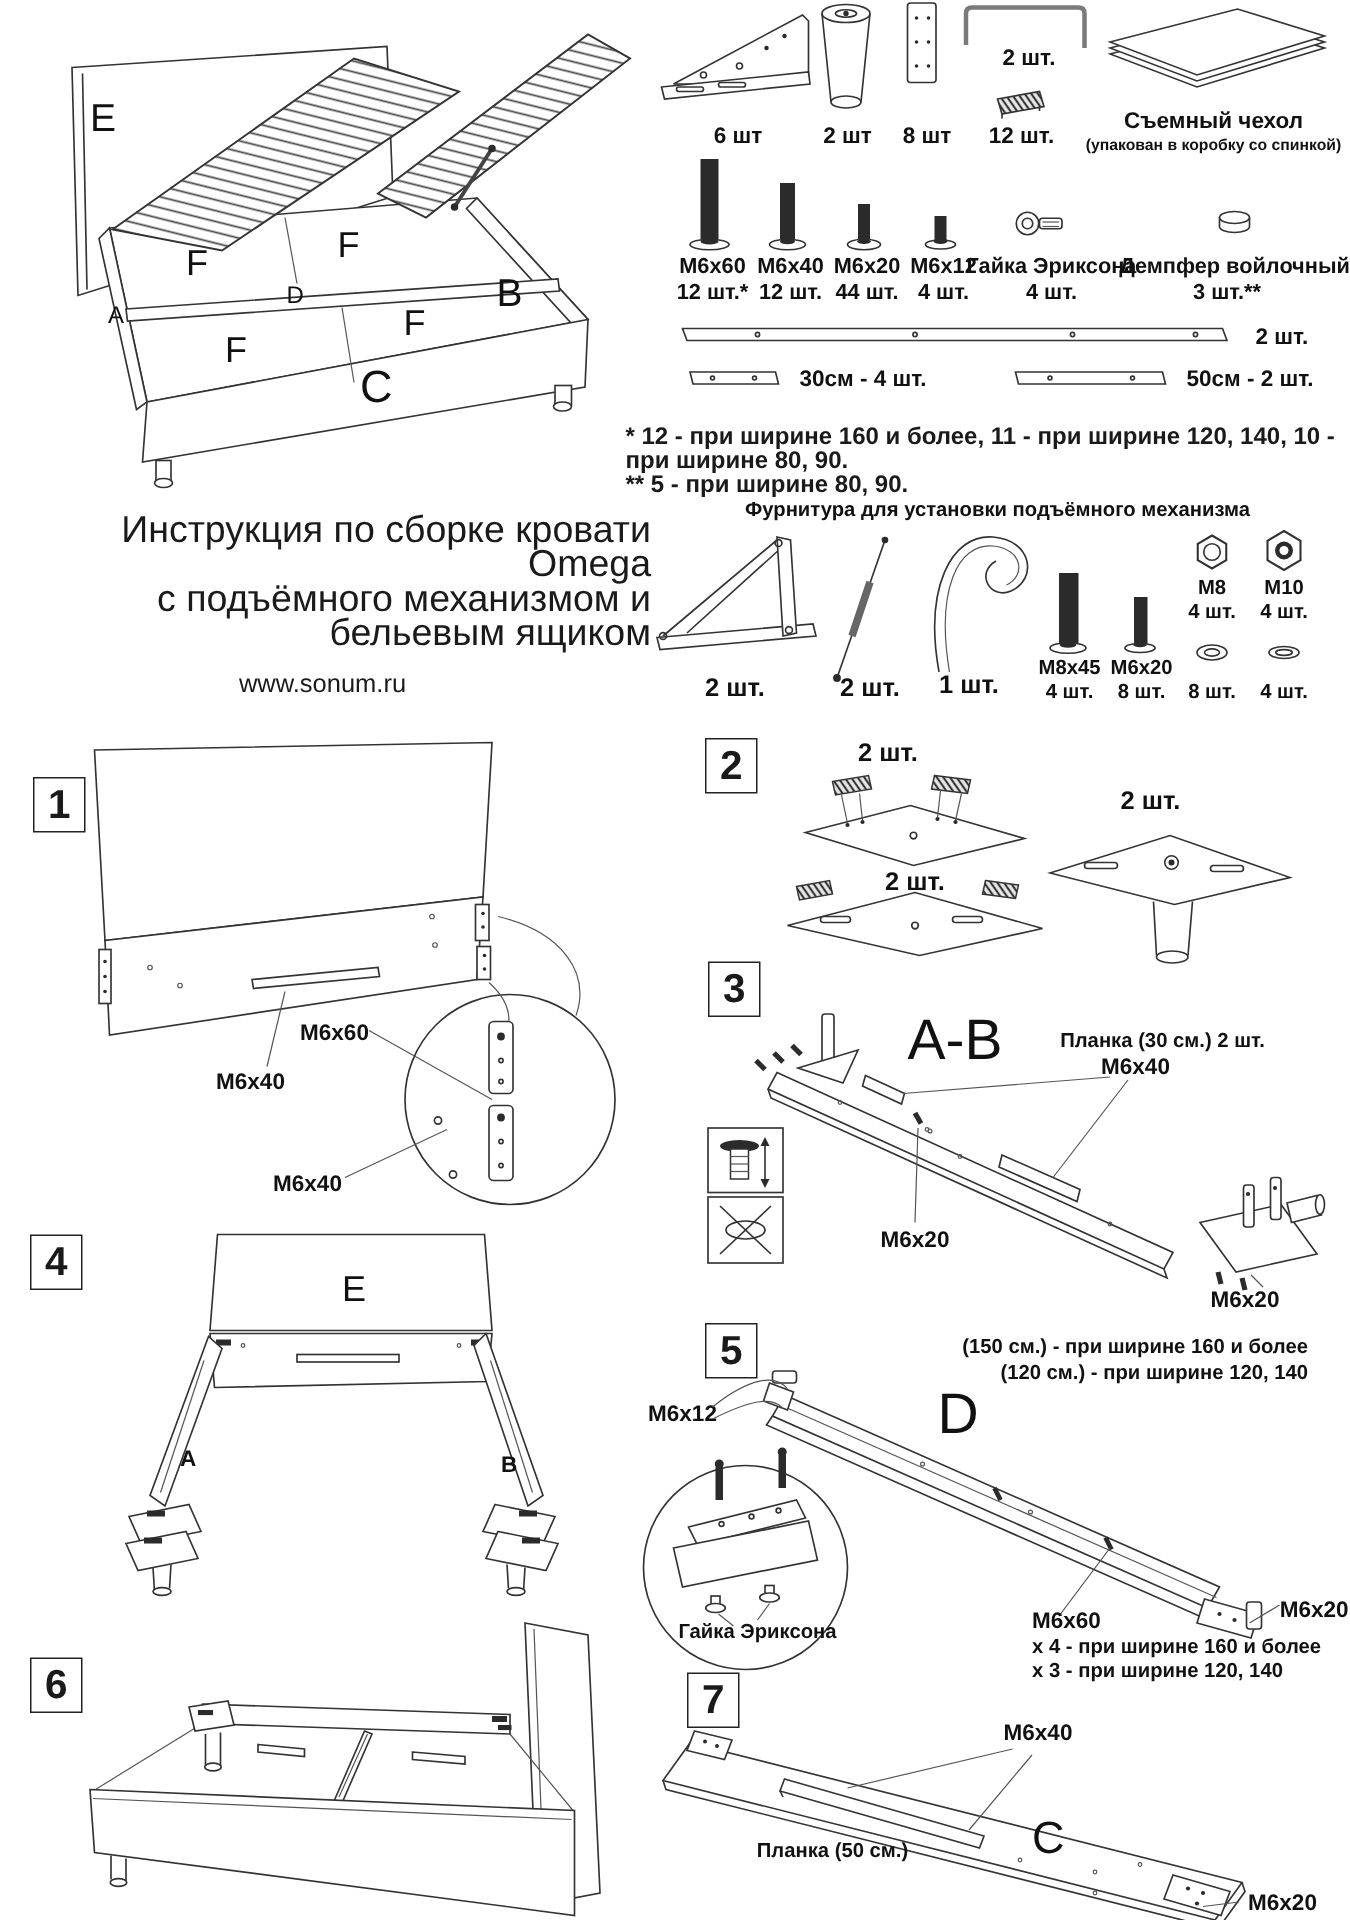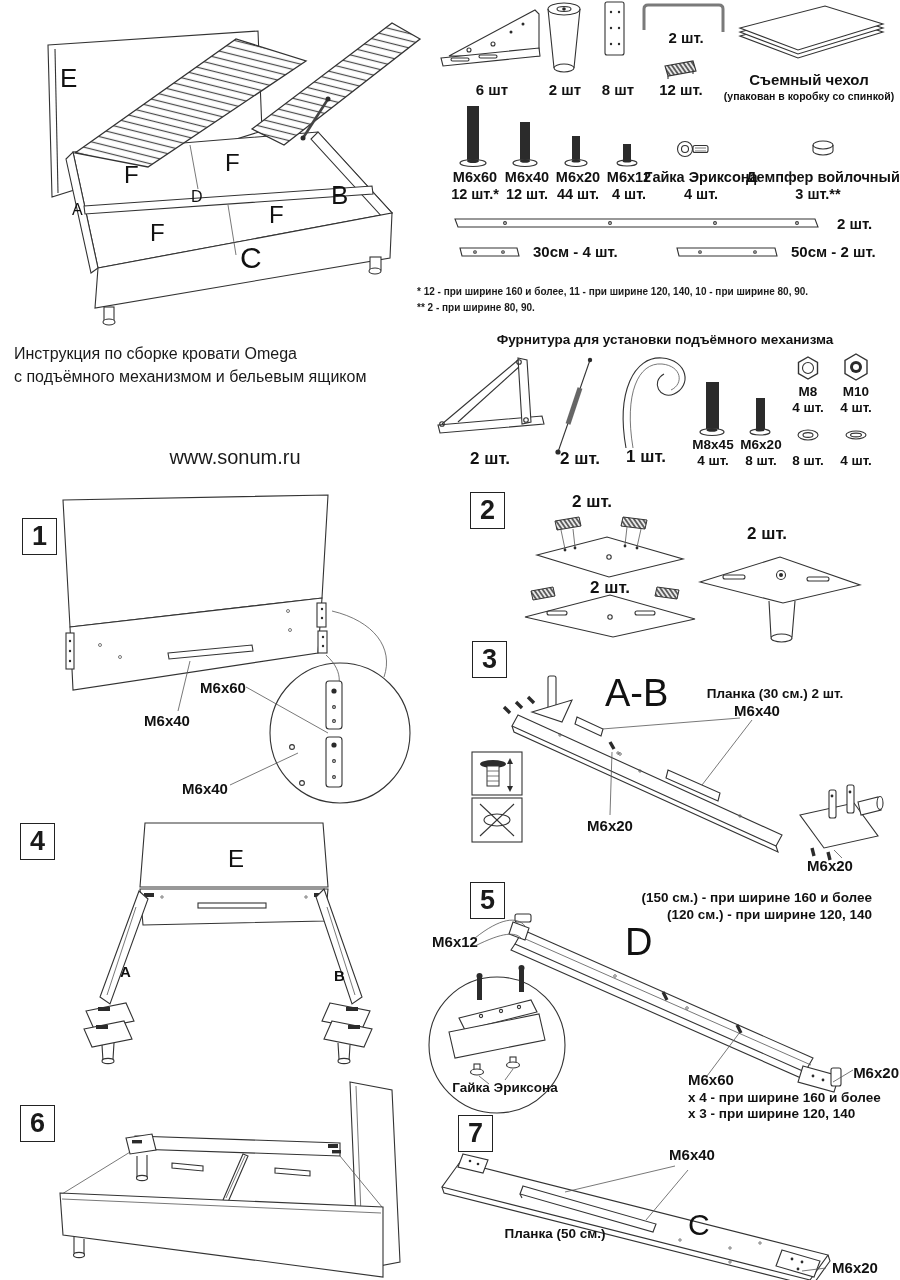--- a/index.html
+++ b/index.html
@@ -21,24 +21,24 @@
   .t17b{font-size:17px;font-weight:700}
   .mid{text-anchor:middle}
   .end{text-anchor:end}
   .big16{font-size:16px}
   .big24{font-size:24px}
   .big26{font-size:26px}
   .big30{font-size:30px}
   .big38{font-size:38px}
   .stepnum{position:absolute;width:35px;height:37px;border:1.7px solid #222;background:#fff;
            display:flex;align-items:center;justify-content:center;font-size:27px;font-weight:700}
-  .title{position:absolute;left:14px;top:342px;width:430px;text-align:left;
-         font-size:16px;line-height:23px;font-weight:400}
-  .site{position:absolute;left:20px;top:446px;width:430px;text-align:center;font-size:20px}
-  .fnotes{position:absolute;left:417px;top:284px;width:482px;font-size:10px;
+  .title{position:absolute;left:4px;top:342px;width:430px;text-align:right;
+         font-size:25px;line-height:23px;font-weight:400}
+  .site{position:absolute;left:0;top:446px;width:430px;text-align:center;font-size:17px}
+  .fnotes{position:absolute;left:417px;top:284px;width:482px;font-size:16px;
           font-weight:700;line-height:16px}
 </style>
 </head>
 <body>
 
 <div class="page">
 
   <svg width="0" height="0" class="abs" aria-hidden="true">
     <defs>
       <pattern id="slats" width="8" height="7" patternUnits="userSpaceOnUse" patternTransform="rotate(14)">
@@ -207,21 +207,21 @@
     <g>
       <polygon class="f" points="232,36 330,36 332,44 234,44"></polygon>
       <circle class="ln" cx="255" cy="40" r="1.3"></circle>
         <circle class="ln" cx="310" cy="40" r="1.3"></circle>
     </g>
     <text class="t15b" x="346" y="45">50см - 2 шт.</text>
   </svg>
 
   <div class="fnotes">
     <div>* 12 - при ширине 160 и более, 11 - при ширине 120, 140, 10 - при ширине 80, 90.</div>
-    <div>** 2 - при ширине 80, 90.</div>
+    <div>** 5 - при ширине 80, 90.</div>
   </div>
 
   <svg class="abs" style="left:430px;top:330px" width="470" height="152" viewBox="0 0 470 152">
     <text class="t13b mid" x="235" y="14">Фурнитура для установки подъёмного механизма</text>
     <g>
       <polygon class="f" points="8,95 112,86 114,94 10,103"></polygon>
       <line class="ln" x1="12" y1="94" x2="88" y2="30"></line>
       <line class="ln" x1="28" y1="92" x2="90" y2="36"></line>
       <polygon class="f" points="88,28 97,30 101,92 92,94"></polygon>
       <circle class="ln" cx="12" cy="94" r="2.3"></circle>

